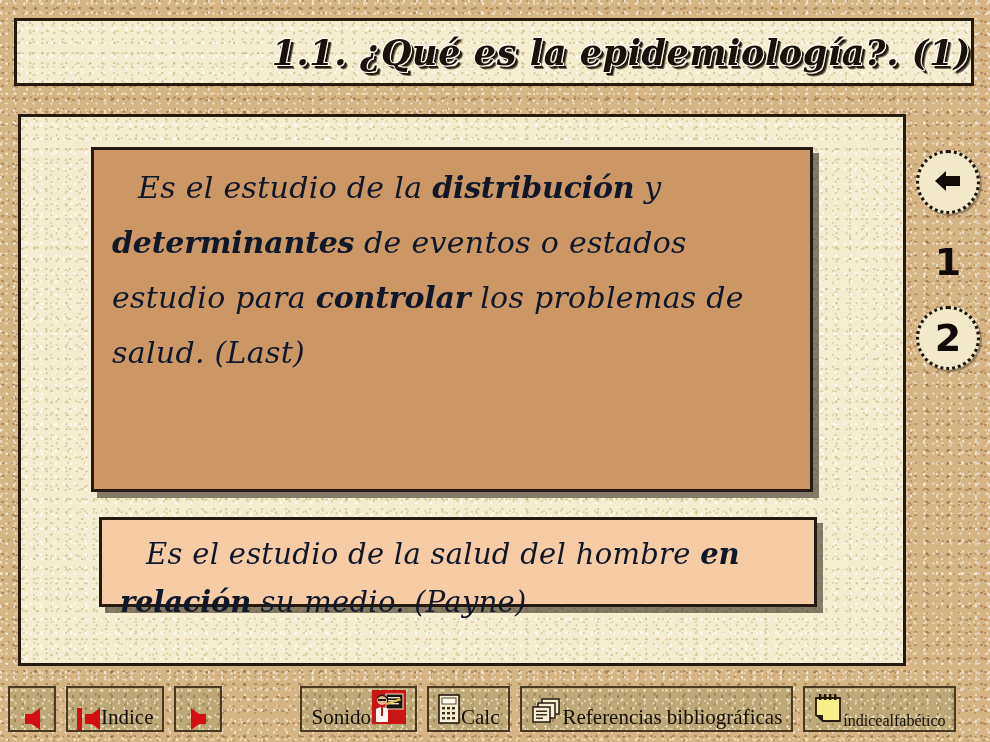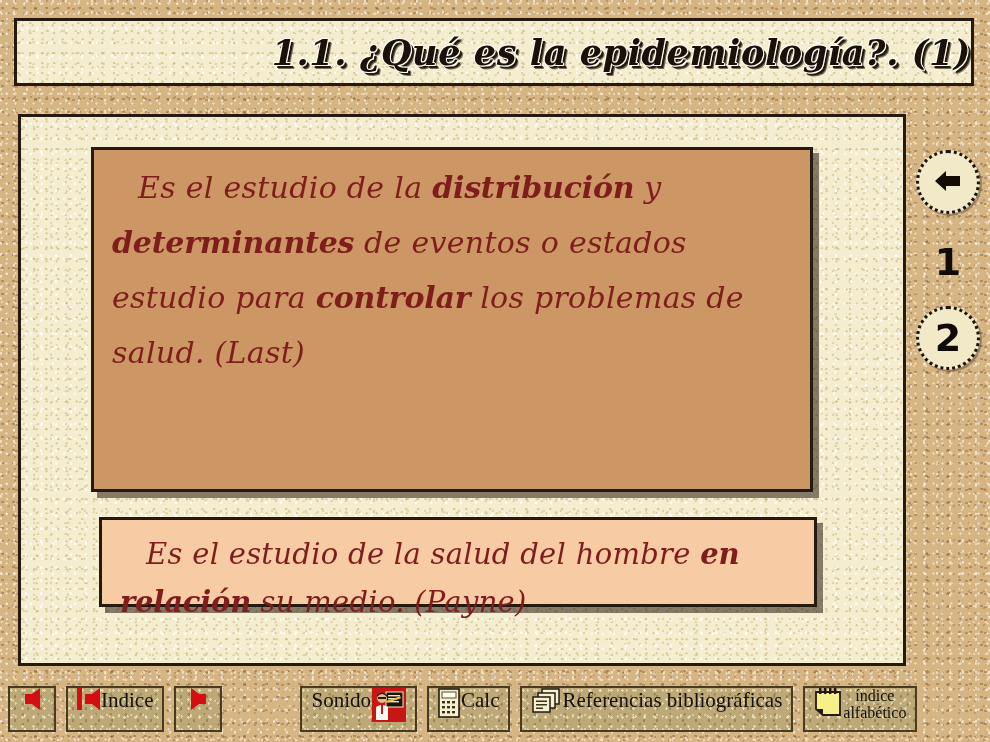--- a/index.html
+++ b/index.html
@@ -102,21 +102,21 @@
     background: #cd9765;
   }
   #box-payne {
     left: 78px; top: 400px;
     width: 718px; height: 90px;
     background: #f7cba3;
   }
   .script-line {
     font-family: "DejaVu Serif", "Liberation Serif", serif;
     font-style: italic;
-    color: #7f1d1d;
+    color: #0f172a;
     font-size: 30px;
     line-height: 55px;
     white-space: nowrap;
     letter-spacing: .3px;
   }
   #box-last .script-line { font-size: 30px; }
   #box-payne .script-line { font-size: 29px; line-height: 48px; }
   .script-line b {
     font-weight: bold;
     letter-spacing: -.2px;
@@ -166,21 +166,21 @@
     left: 0; bottom: 0;
     width: 990px; height: 66px;
     display: flex;
     align-items: center;
   }
   .tb-btn {
     border: 2px solid #4a3a20;
     box-sizing: border-box;
     height: 46px;
     display: flex;
-    align-items: flex-start;
+    align-items: flex-end;
     justify-content: center;
     gap: 1px;
     padding: 0 9px;
     color: #14100a;
     font-family: "Liberation Serif", serif;
     font-size: 21px;
     white-space: nowrap;
   }
   .arrow-btn { width: 48px; padding: 0; }
 
@@ -206,21 +206,21 @@
   }
 
   
   .ico { display:block; }
   .teacher-ico { width: 34px; height: 34px; }
   .calc-ico    { width: 22px; height: 30px; }
   .docs-ico    { width: 30px; height: 26px; }
   .note-ico    { width: 28px; height: 30px; }
 
   .two-line {
-    display: flex; flex-direction: column;
+    display: flex; flex-direction: row;
     line-height: 1.05; font-size: 16px; text-align: center;
   }
 
   #spacer-left { width: 8px; }
   .gap-sm { width: 10px; }
   .gap-lg { width: 78px; }
 </style>
 </head>
 <body class="sand">
 

